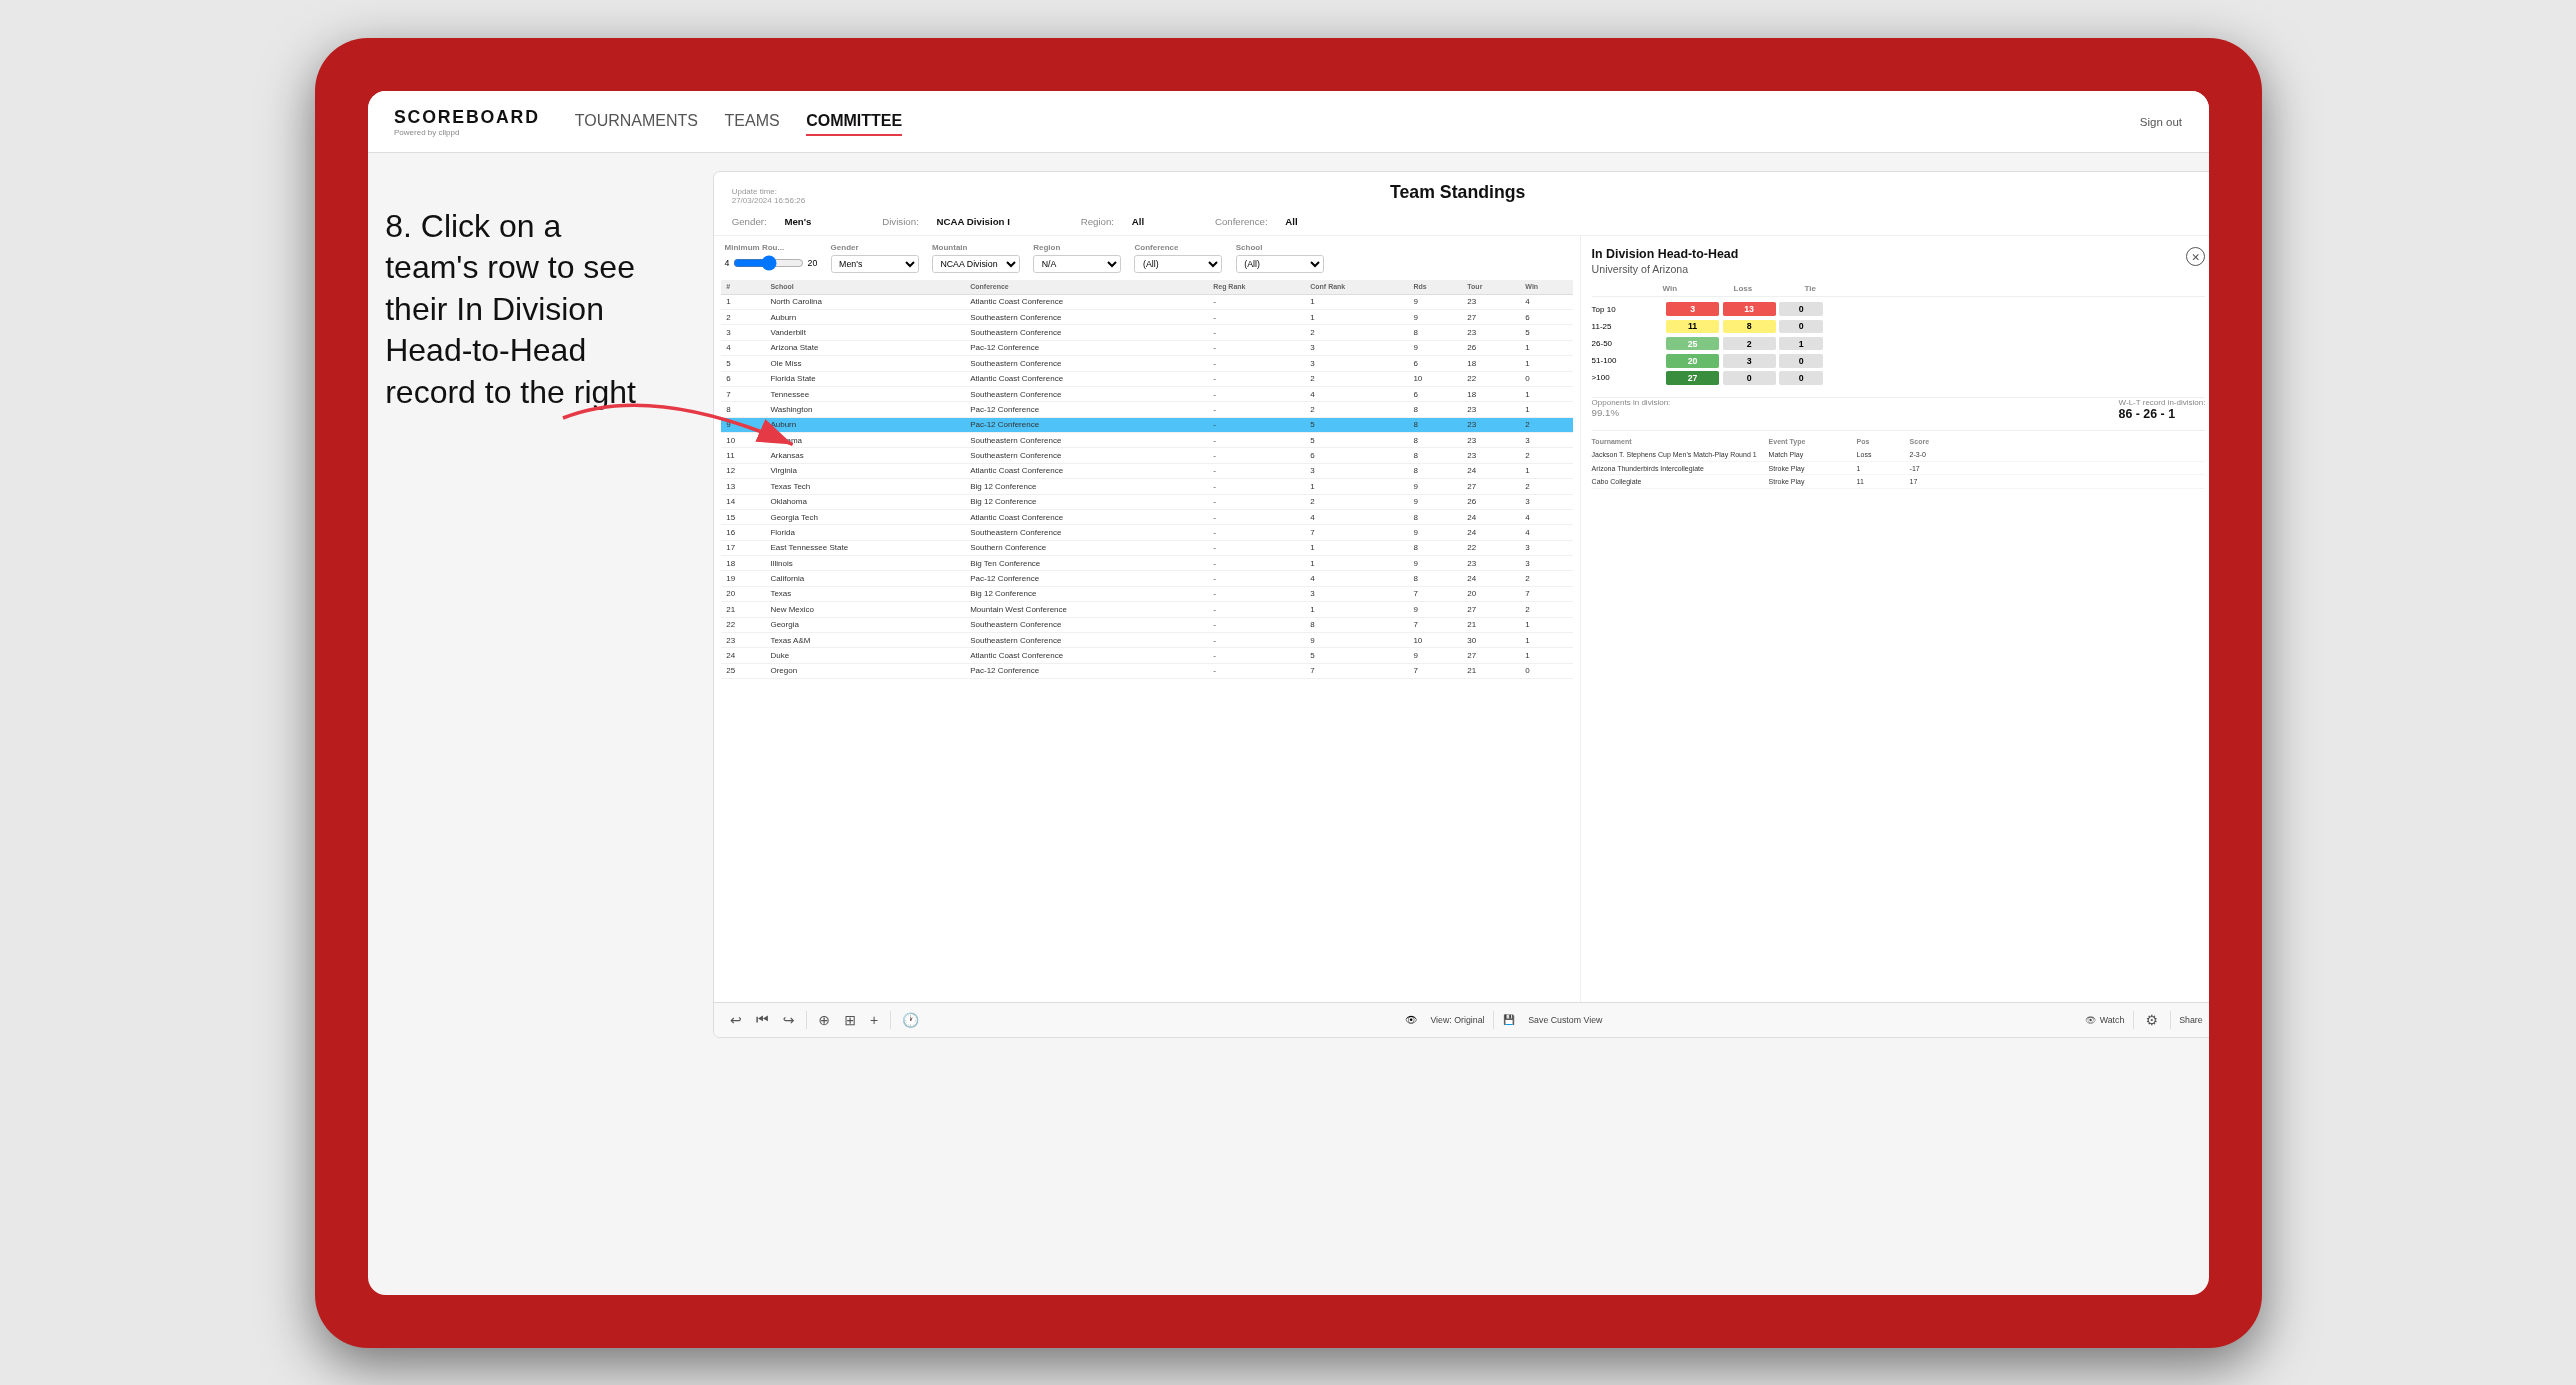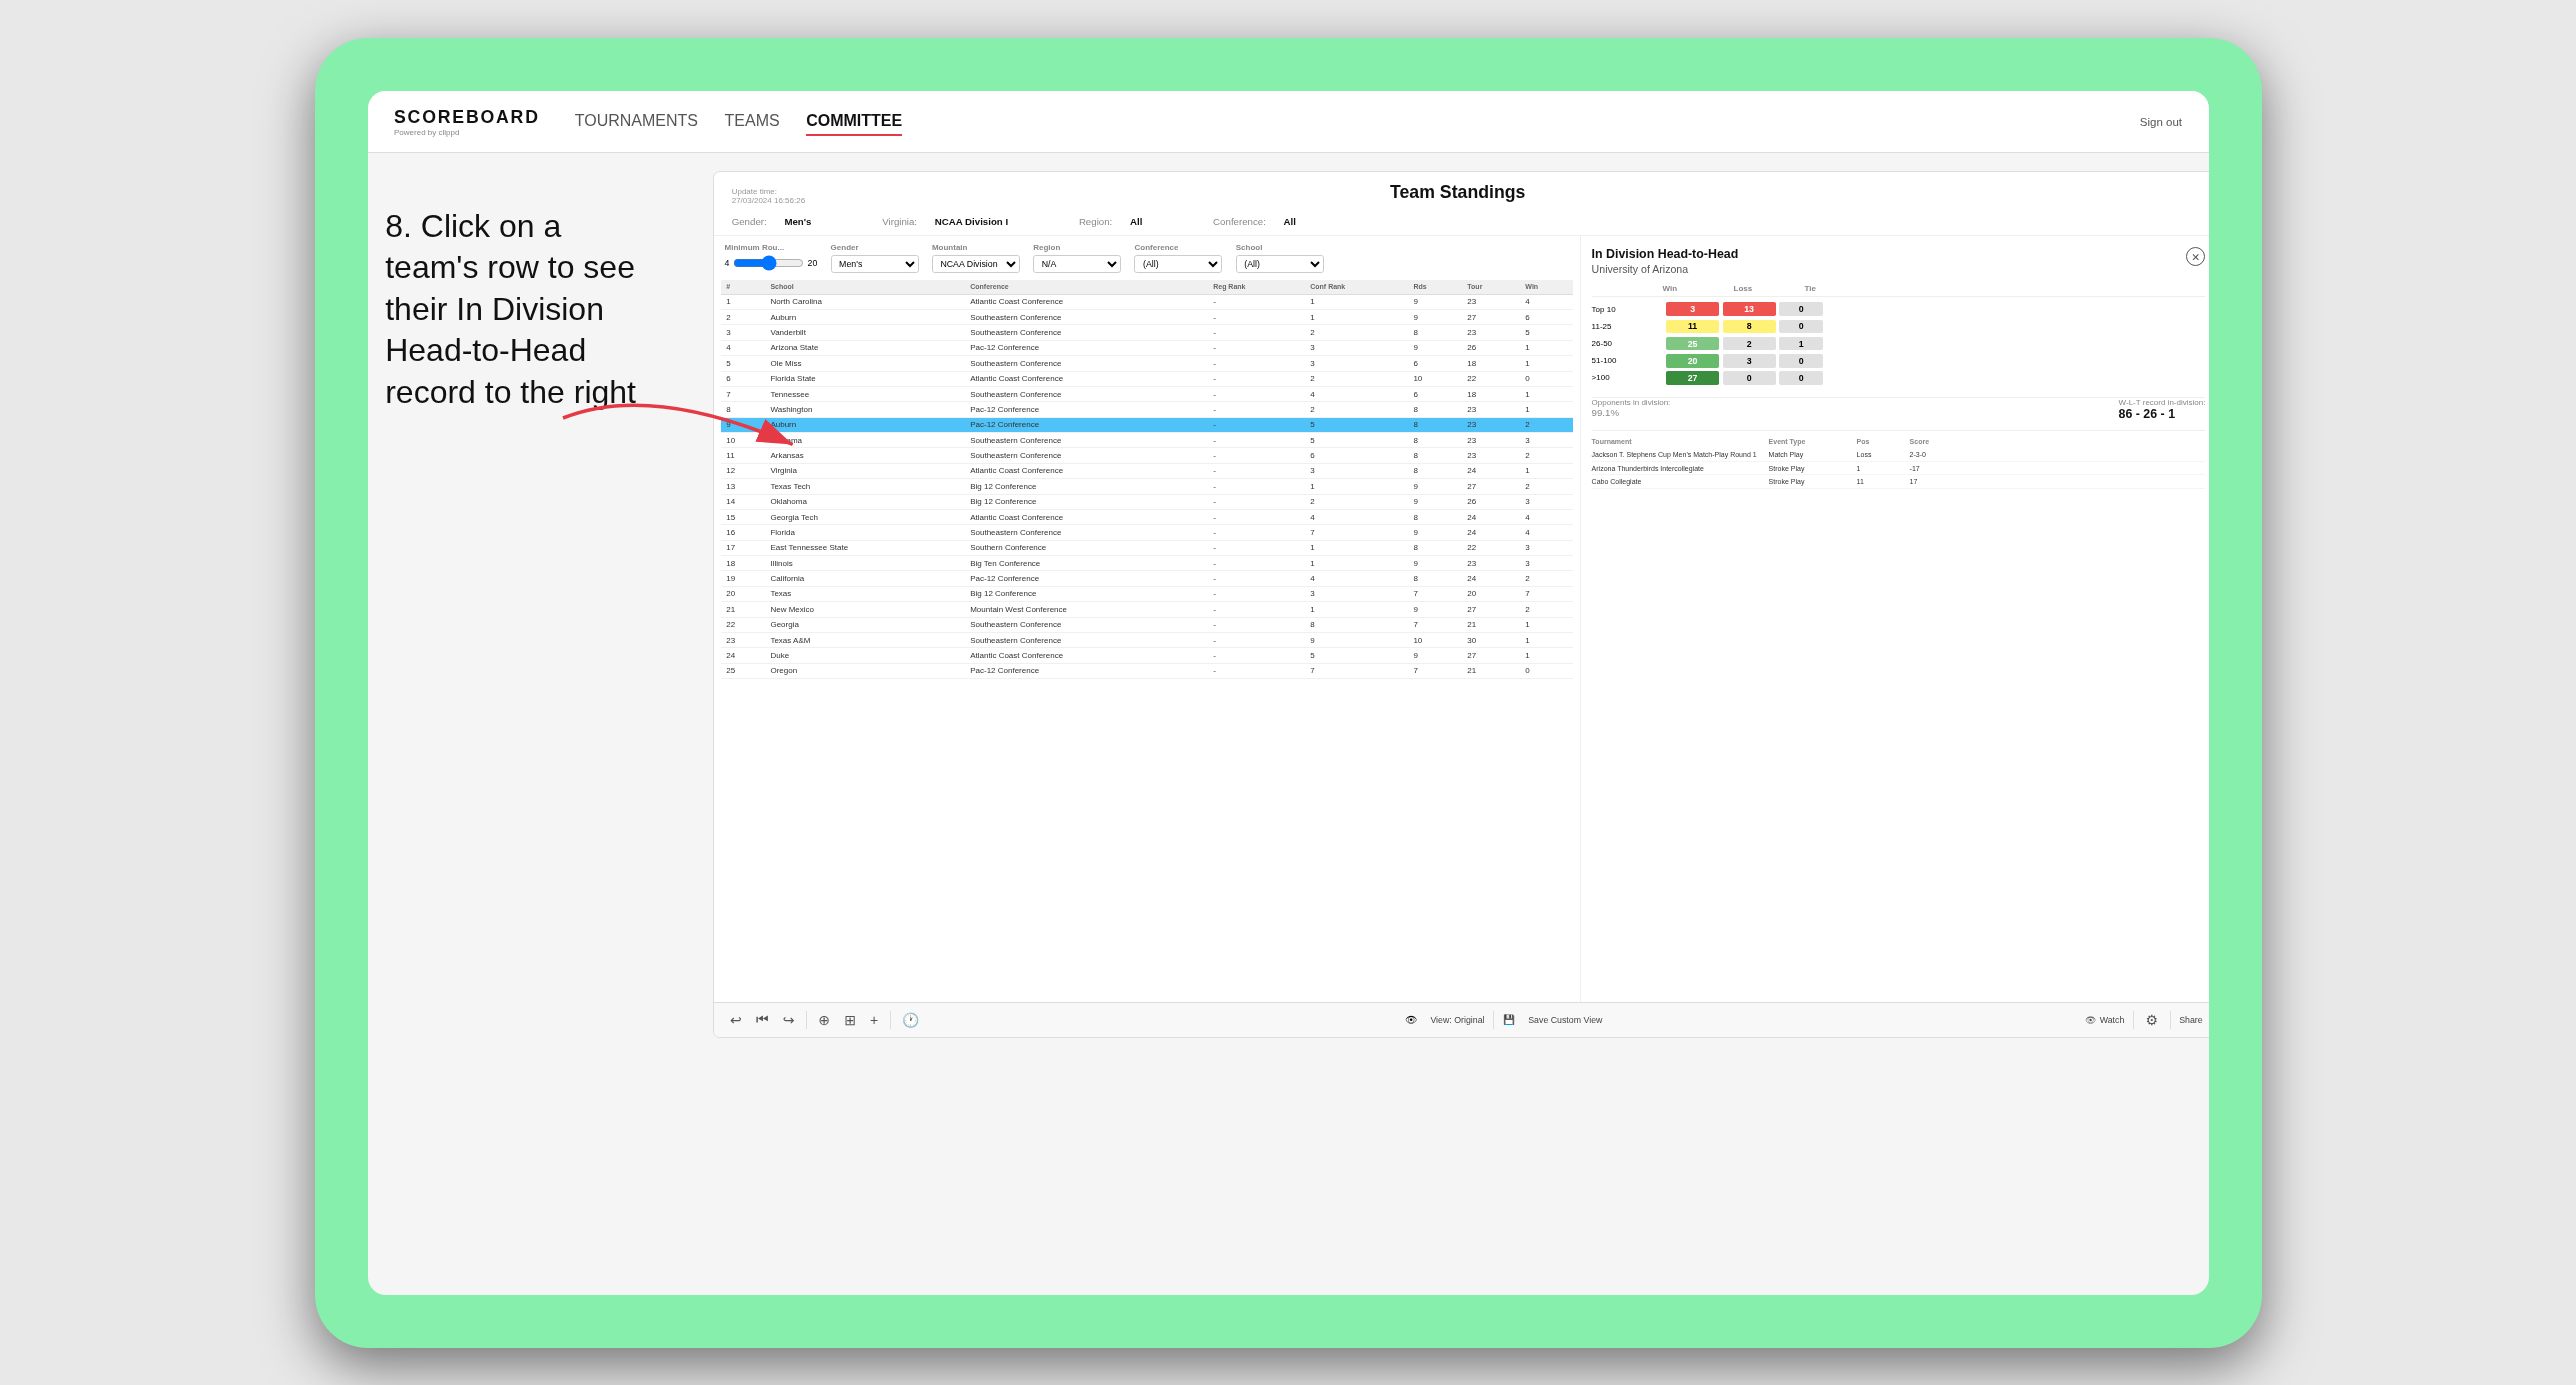--- a/index.html
+++ b/index.html
@@ -11,21 +11,21 @@
       display: flex;
       align-items: center;
       justify-content: center;
       position: relative;
     }
 
     
     .tablet-frame {
       width: 1947px;
       height: 1310px;
-      background: #86efac;
+      background: #b91c1c;
       border-radius: 53px;
       padding: 53px;
       display: flex;
       align-items: center;
       justify-content: center;
       position: relative;
       box-shadow: 0 17.7px 53px rgba(0,0,0,0.5);
     }
 
     .tablet-screen {
@@ -489,21 +489,21 @@
               <div class="update-time">Update time:</div>
               <div class="update-time">27/03/2024 16:56:26</div>
             </div>
             <div class="panel-title">Team Standings</div>
             <div style="width: 88px;"></div>
           </div>
           <div class="panel-filters">
             <span class="filter-label">Gender:</span>
             <span class="filter-value">Men's</span>
             <span style="margin: 0 17.7px;"></span>
-            <span class="filter-label">Virginia:</span>
+            <span class="filter-label">Division:</span>
             <span class="filter-value">NCAA Division I</span>
             <span style="margin: 0 17.7px;"></span>
             <span class="filter-label">Region:</span>
             <span class="filter-value">All</span>
             <span style="margin: 0 17.7px;"></span>
             <span class="filter-label">Conference:</span>
             <span class="filter-value">All</span>
           </div>
         </div>
 

